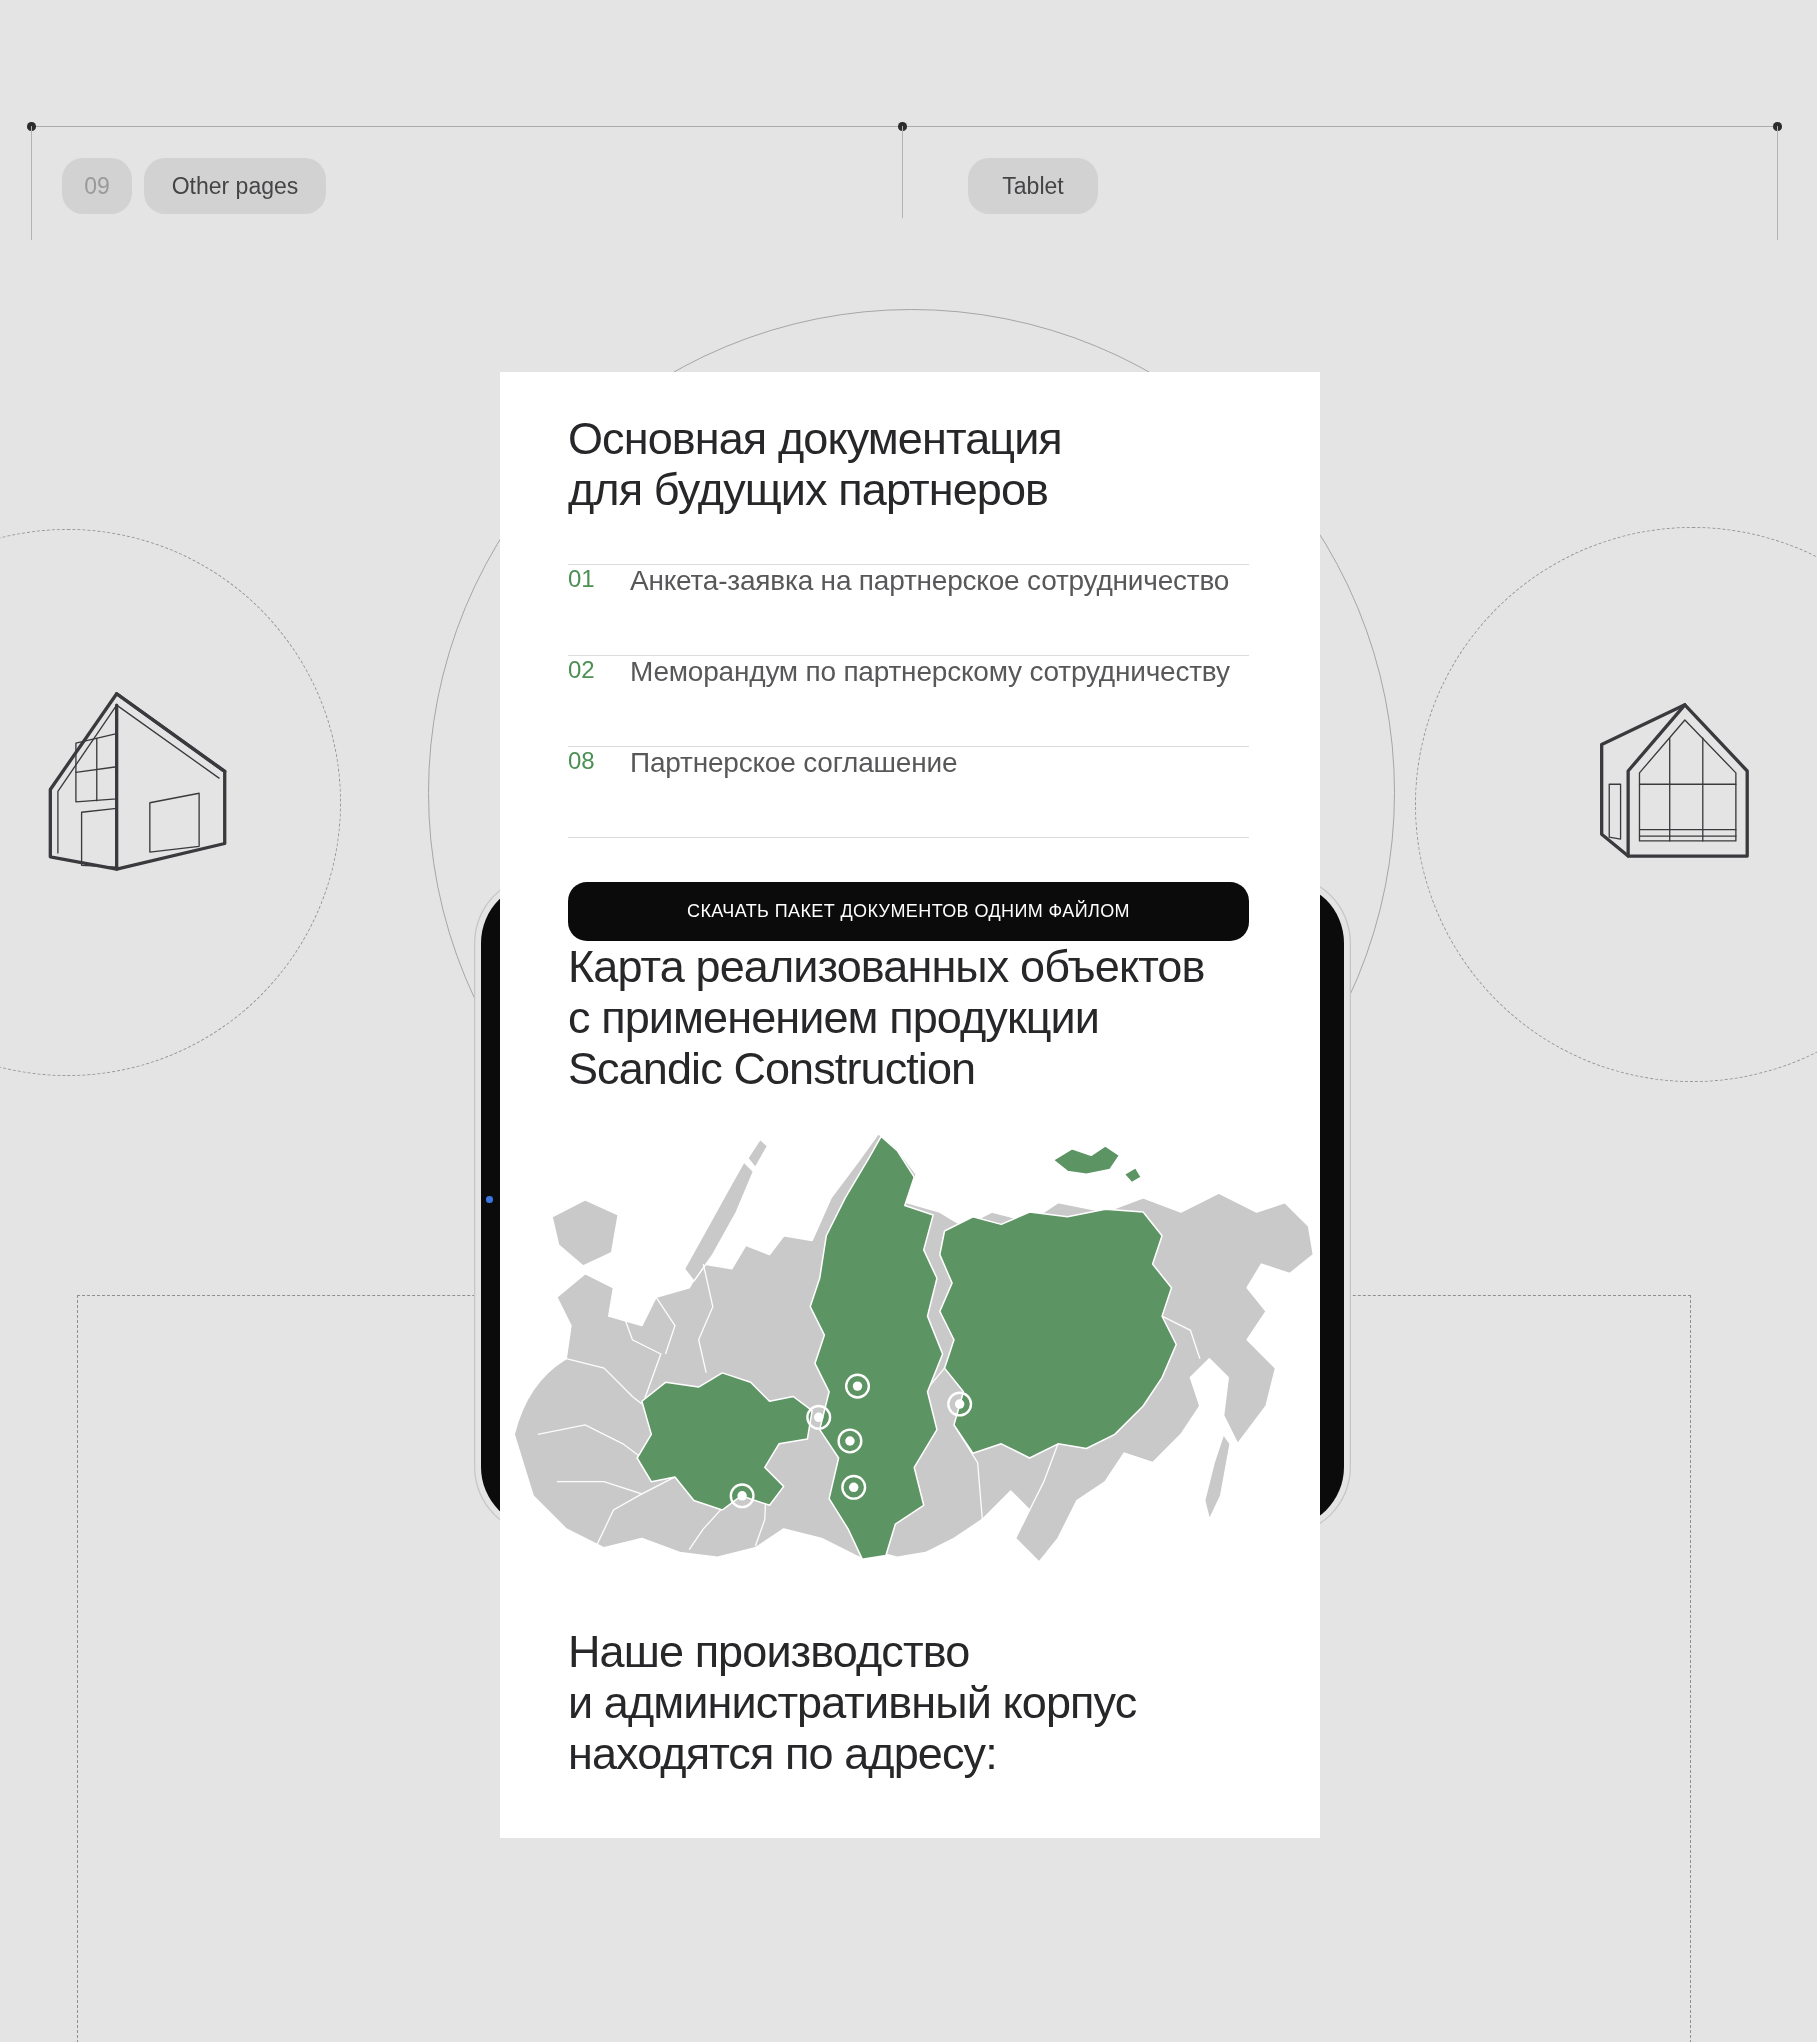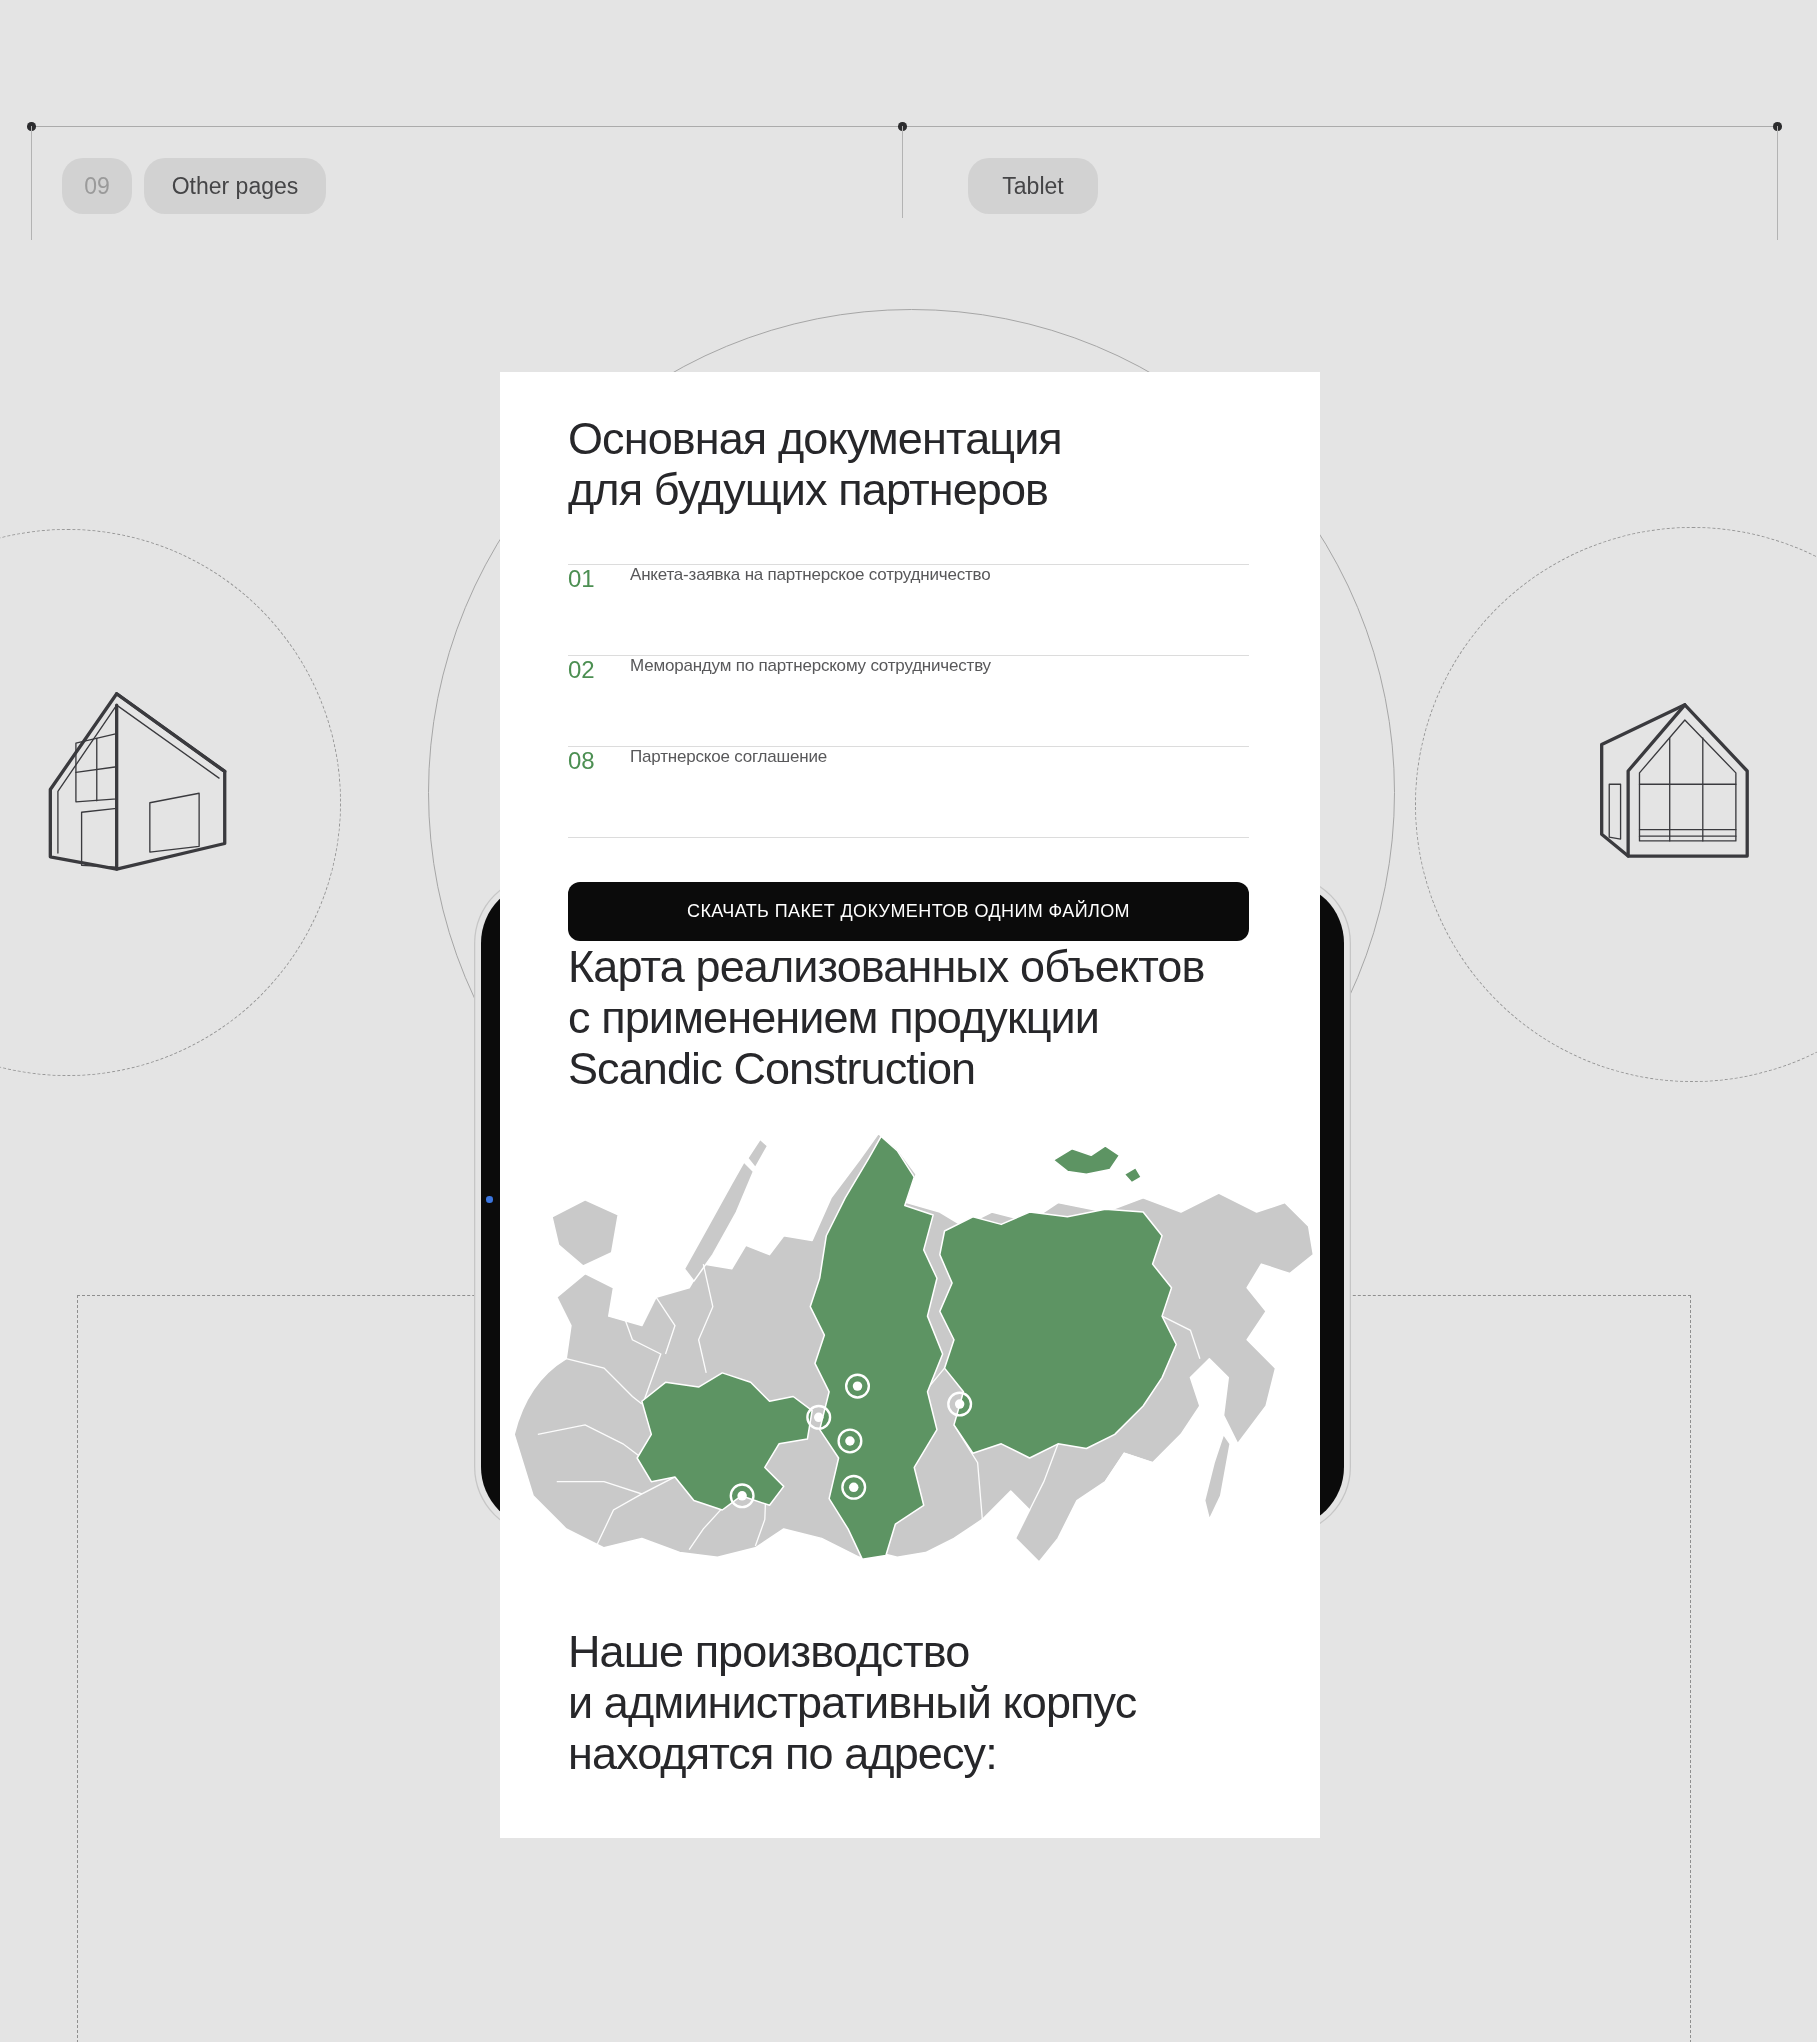--- a/index.html
+++ b/index.html
@@ -55,23 +55,23 @@
     font-size:45px;line-height:51px;color:var(--ink);font-weight:500;
     letter-spacing:-0.9px;white-space:nowrap;
   }
   .doc-title{margin-top:41px;}
   .doc-list{margin-top:49px;border-top:0.9px solid var(--line);}
   .doc-row{
     height:90px;display:flex;border-bottom:0.9px solid var(--line);
     cursor:pointer;
   }
   .doc-num{width:62px;font-size:24px;color:var(--green);flex:0 0 62px;}
-  .doc-label{font-size:17px;color:var(--muted);letter-spacing:-0.2px;}
+  .doc-label{font-size:28px;color:var(--muted);letter-spacing:-0.2px;}
   .dl-btn{
-    margin-top:44px;width:100%;height:59px;border:none;border-radius:12px;
+    margin-top:44px;width:100%;height:59px;border:none;border-radius:19px;
     background:var(--btn);color:#ffffff;font-size:18px;letter-spacing:0.4px;
     font-family:inherit;cursor:pointer;display:flex;align-items:center;justify-content:center;
   }
   .map-title{}
   .map-wrap{margin:28px -71px 0 -68px;}
   .addr-title{margin-top:59px;}
 
   svg{display:block;}
 </style>
 </head>

